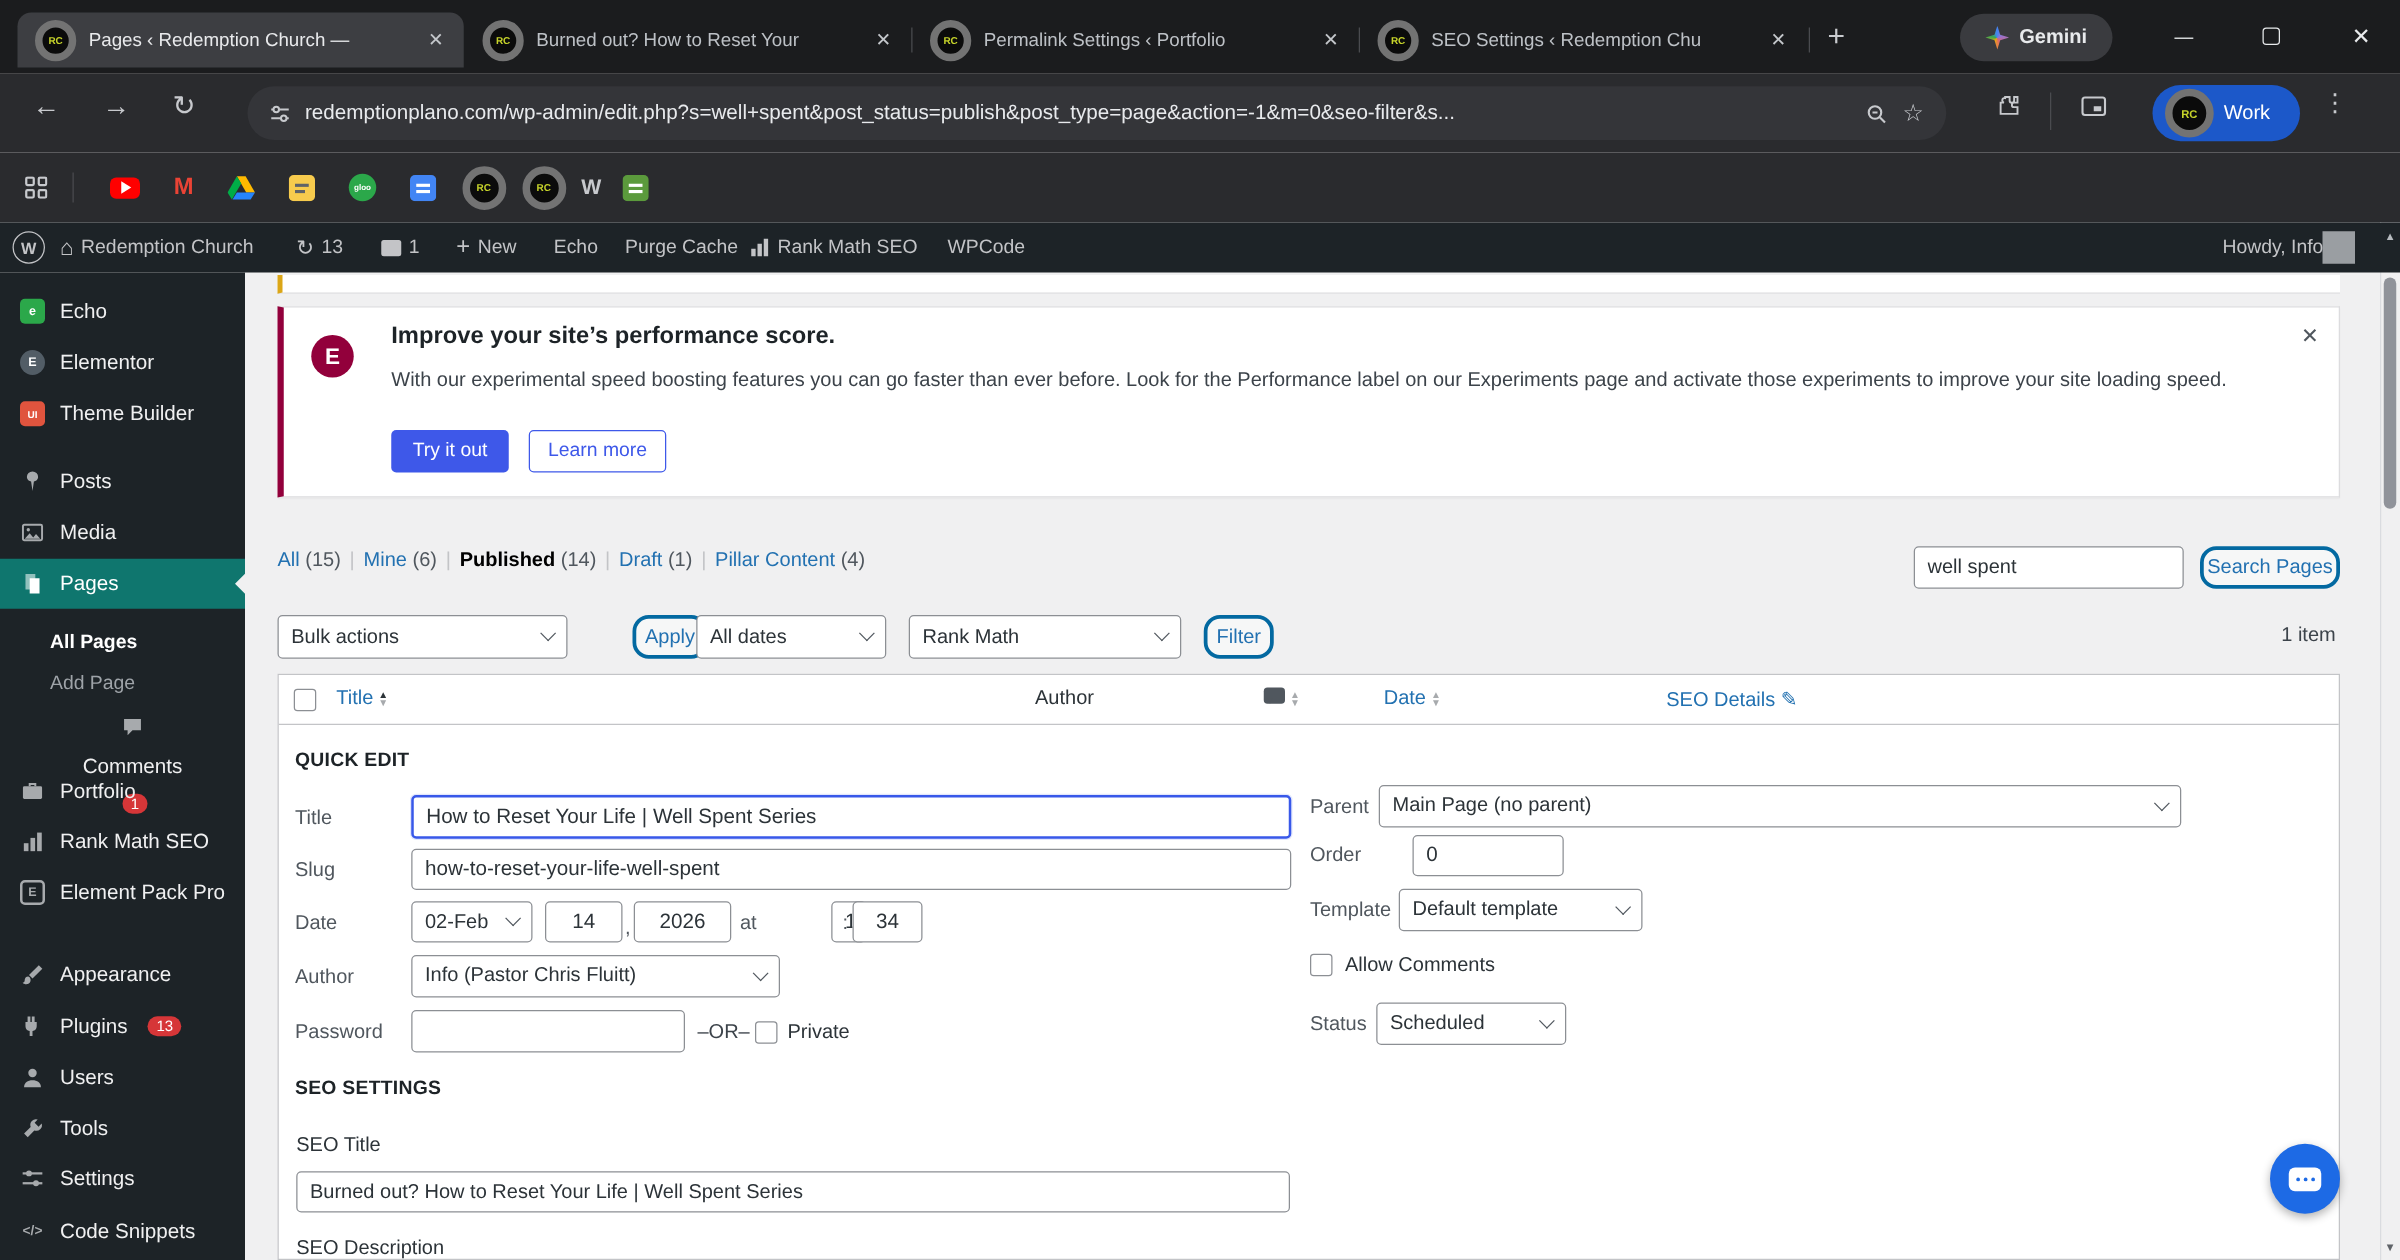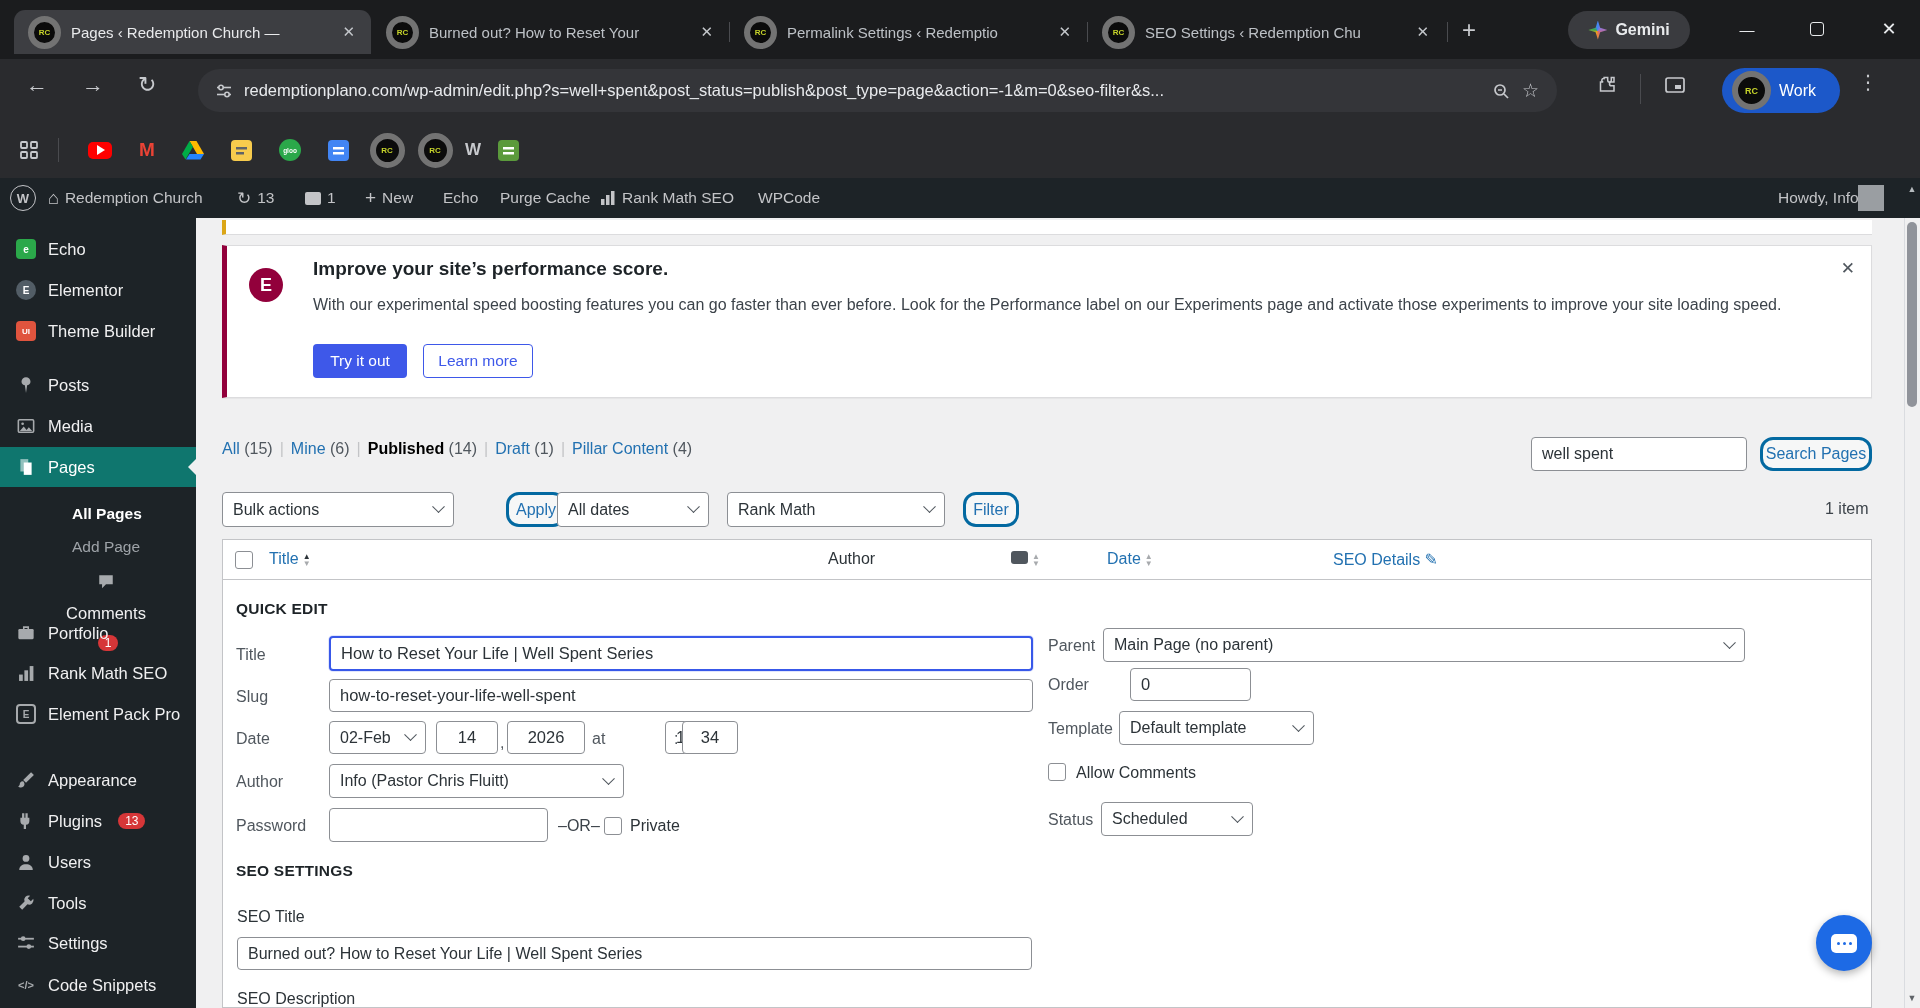--- a/index.html
+++ b/index.html
@@ -66,21 +66,21 @@
   .ab-avatar{width:26px;height:26px;background:#9a9ea2;}
   
   .sidebar{position:absolute;left:0;top:218px;width:196px;height:790px;background:#1d2327;color:#f0f0f1;}
   .sb-item{position:absolute;left:0;width:196px;height:40px;display:flex;align-items:center;gap:12px;
     padding-left:16px;box-sizing:border-box;font-size:16.5px;color:#f0f0f1;}
   .sb-item .ic{width:20px;height:20px;color:#a7aaad;flex:0 0 auto;display:flex;align-items:center;justify-content:center;}
   .sb-item.active{background:#0f766e;color:#fff;text-align:right;}
   .sb-item.active .ic{color:#fff;}
   .sb-item.active::after{content:"";position:absolute;right:0;top:12px;border:8px solid transparent;border-right-color:#f0f0f1;}
   .sb-sub{position:absolute;left:0;width:196px;height:32px;display:flex;align-items:center;
-    padding-left:72px;box-sizing:border-box;font-size:15.5px;color:#9ea3a8;}
+    padding-left:40px;box-sizing:border-box;font-size:15.5px;color:#9ea3a8;}
   .sb-sub.current{color:#fff;font-weight:bold;}
   .badge{background:#d63638;color:#fff;border-radius:9px;font-size:12px;padding:1px 7px;margin-left:4px;}
   .logo-sq{width:20px;height:20px;border-radius:4px;display:flex;align-items:center;justify-content:center;
     color:#fff;font-size:10px;font-weight:bold;}
   
   .partial-notice{position:absolute;left:222px;top:220px;width:1650px;height:15px;background:#fff;
     border-left:4px solid #dba617;border-bottom:1px solid #dcdcde;box-sizing:border-box;}
   .banner{position:absolute;left:222px;top:245px;width:1650px;height:153px;background:#fff;
     border:1px solid #dcdcde;border-left:5px solid #92003b;box-sizing:border-box;box-shadow:0 1px 1px rgba(0,0,0,.04);}
   .e-icon{position:absolute;left:22px;top:22px;width:34px;height:34px;border-radius:50%;background:#92003b;
@@ -143,21 +143,21 @@
       <span class="tab-title">Pages ‹ Redemption Church —</span>
       <span class="tab-close">✕</span>
     </div>
     <div class="tab" style="left:372px;">
       <span class="rc-fav">RC</span>
       <span class="tab-title">Burned out? How to Reset Your</span>
       <span class="tab-close">✕</span>
     </div>
     <div class="tab" style="left:730px;">
       <span class="rc-fav">RC</span>
-      <span class="tab-title">Permalink Settings ‹ Redemptio</span>
+      <span class="tab-title">Permalink Settings ‹ Portfolio</span>
       <span class="tab-close">✕</span>
     </div>
     <div class="tab" style="left:1088px;">
       <span class="rc-fav">RC</span>
       <span class="tab-title">SEO Settings ‹ Redemption Chu</span>
       <span class="tab-close">✕</span>
     </div>
     <span class="tab-sep" style="left:729px;"></span>
     <span class="tab-sep" style="left:1087px;"></span>
     <span class="tab-sep" style="left:1447px;"></span>

